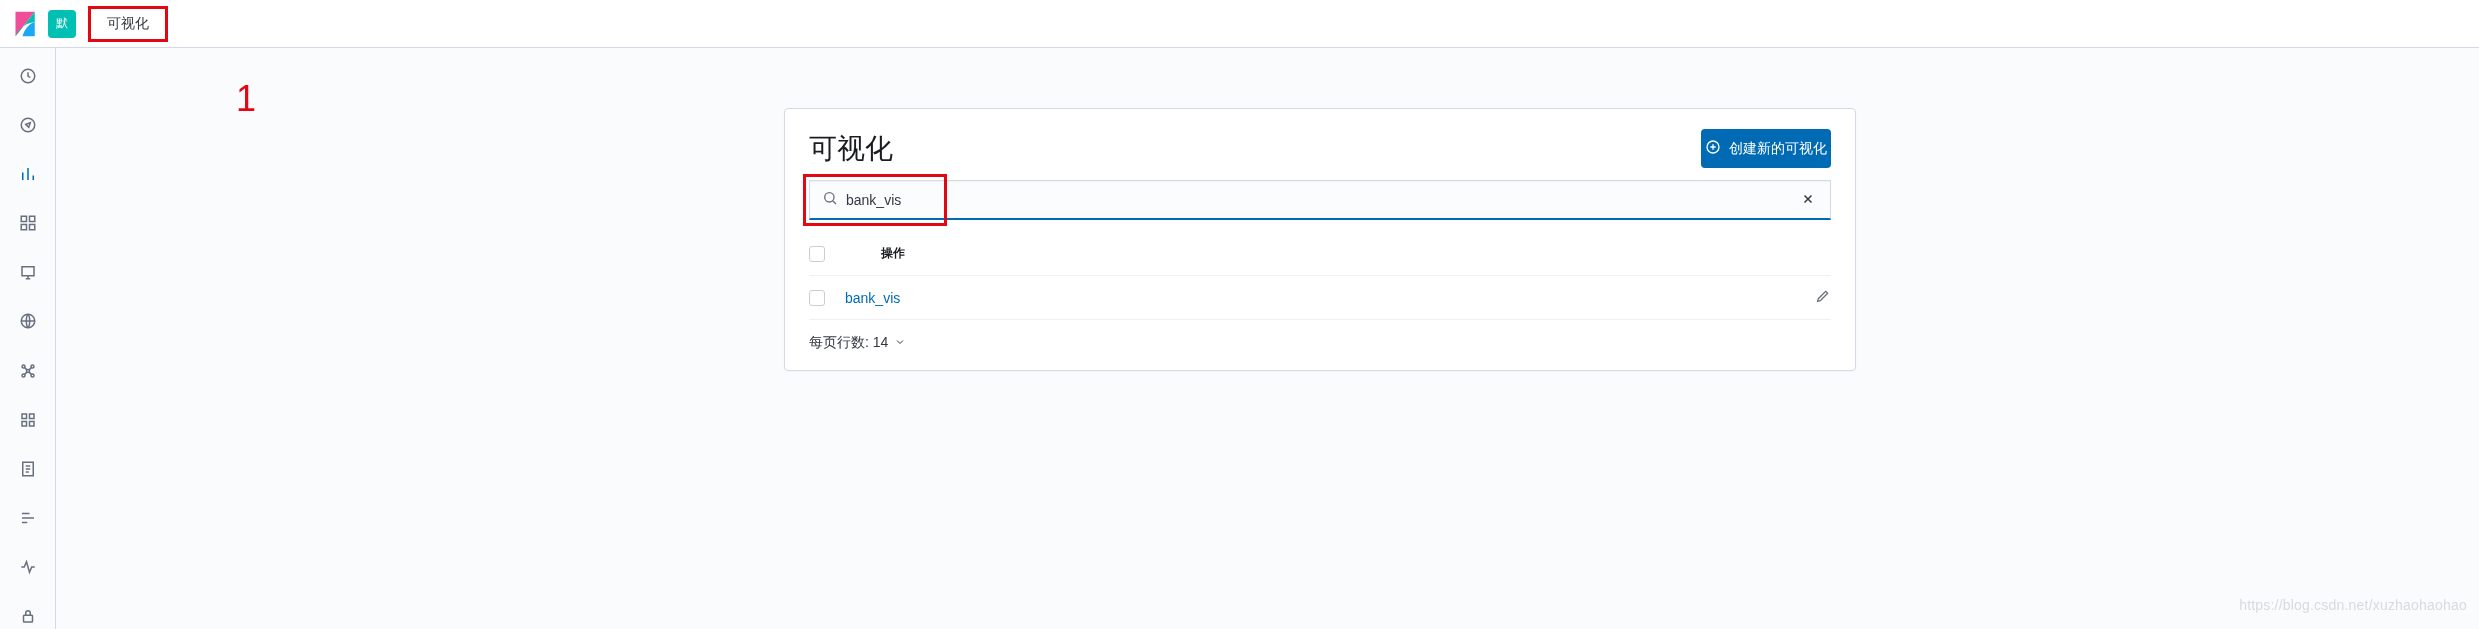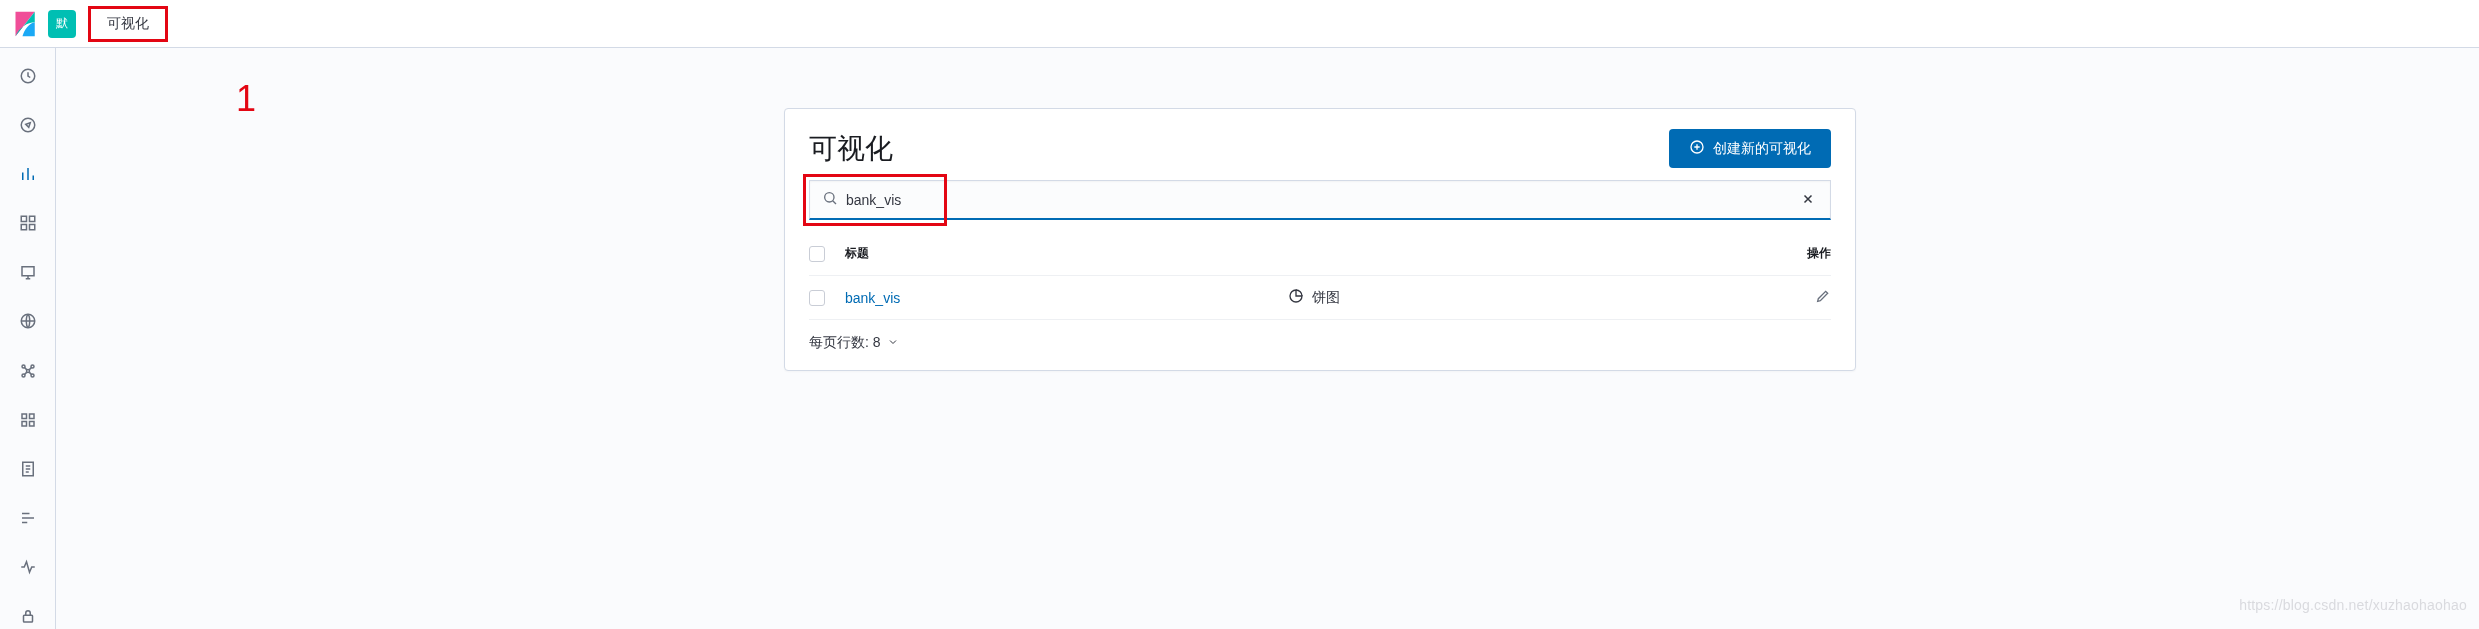--- a/index.html
+++ b/index.html
@@ -113,21 +113,21 @@
     .panel-title {
       font-size: 28px;
       font-weight: 400;
       color: #1a1c21;
     }
     .create-btn {
       background: #006bb4;
       color: #fff;
       border: none;
       border-radius: 4px;
-      padding: 10px 20px;
+      padding: 10px 4px;
       font-size: 14px;
       display: flex;
       align-items: center;
       gap: 8px;
       cursor: pointer;
     }
     .create-btn svg { width: 16px; height: 16px; }
 
     
     .search-wrap {
@@ -351,47 +351,39 @@
       </span>
     </div>
     <div class="search-highlight"></div>
   </div>
 
   <div class="tbl">
     <div class="tbl-head">
       <div class="col-check">
           <div class="chk"></div>
         </div>
-      <div class="col-title">标题</div>
       <div class="col-actions">操作</div>
     </div>
 
     <div class="tbl-row">
       <div class="col-check">
           <div class="chk"></div>
         </div>
       <div class="col-title"><span class="row-link">bank_vis</span></div>
-      <div class="col-type">
-        <span class="type-icon"><svg viewBox="0 0 24 24" fill="none" stroke="currentColor" stroke-width="2">
-              <path d="M12 3a9 9 0 109 9h-9V3z"></path>
-              <path d="M12 3a9 9 0 019 9"></path>
-            </svg></span>
-        <span>饼图</span>
-      </div>
       <div class="col-actions">
         <span class="edit-icon">
           <span><svg viewBox="0 0 24 24" fill="none" stroke="currentColor" stroke-width="2">
                 <path d="M4 20l4-1 11-11-3-3L5 16l-1 4z"></path>
               </svg></span>
         </span>
       </div>
     </div>
   </div>
 
   <div class="pager">
-    <span>每页行数: 8</span>
+    <span>每页行数: 14</span>
     <span><svg viewBox="0 0 24 24" fill="none" stroke="currentColor" stroke-width="2">
           <path d="M6 9l6 6 6-6"></path>
         </svg></span>
   </div>
 </div>
 
 <div class="watermark">https://blog.csdn.net/xuzhaohaohao</div>
 
 </body></html>

